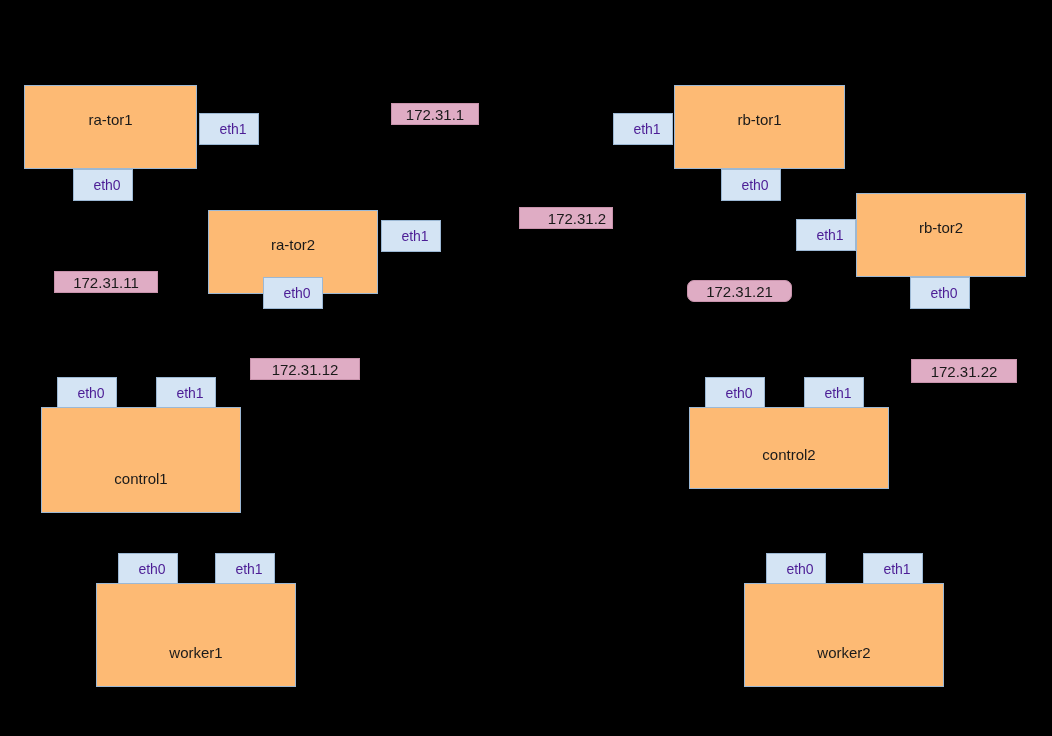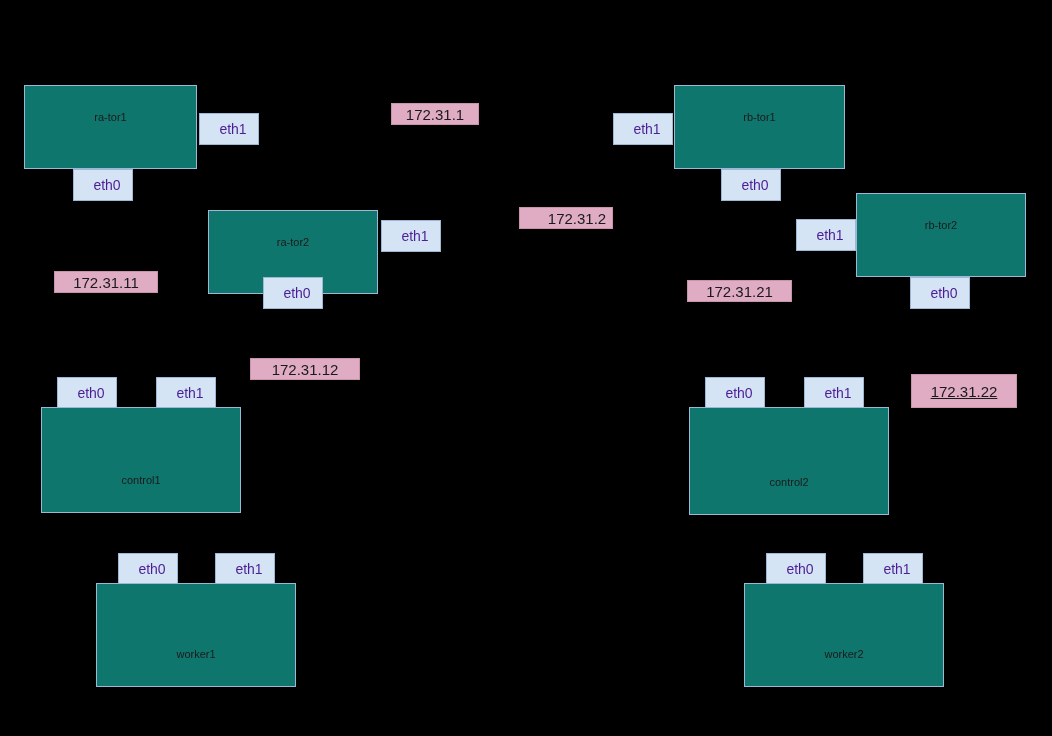--- a/index.html
+++ b/index.html
@@ -13,26 +13,26 @@
     width: 1052px;
     height: 736px;
     background: #000000;
     overflow: hidden;
     font-family: "Liberation Sans", sans-serif;
   }
   
   .node {
     position: absolute;
     box-sizing: border-box;
-    background: #0f766e;
+    background: #fdba74;
     border: 1px solid #9cb8d4;
     display: flex;
     justify-content: center;
     color: #1a1a1a;
-    font-size: 11px;
+    font-size: 15px;
     line-height: 1;
   }
   .node-label {
     position: absolute;
     left: 0;
     right: 0;
     text-align: center;
     white-space: nowrap;
   }
   
@@ -84,21 +84,21 @@
     </div>
     <div class="node tor" style="left: 674px; top: 85px; width: 171px; height: 84px;">
       <span class="node-label">rb-tor1</span>
     </div>
     <div class="node tor" style="left: 856px; top: 193px; width: 170px; height: 84px;">
       <span class="node-label">rb-tor2</span>
     </div>
     <div class="node host" style="left: 41px; top: 407px; width: 200px; height: 106px;">
       <span class="node-label">control1</span>
     </div>
-    <div class="node host" style="left: 689px; top: 407px; width: 200px; height: 108px;">
+    <div class="node host" style="left: 689px; top: 407px; width: 200px; height: 82px;">
       <span class="node-label">control2</span>
     </div>
     <div class="node host" style="left: 96px; top: 583px; width: 200px; height: 104px; padding-left: 10px;">
       <span class="node-label">worker1</span>
     </div>
     <div class="node host" style="left: 744px; top: 583px; width: 200px; height: 104px;">
       <span class="node-label">worker2</span>
     </div>
     <div class="iface" style="left: 199px; top: 113px; width: 60px; height: 32px;">eth1</div>
     <div class="iface" style="left: 73px; top: 169px; width: 60px; height: 32px;">eth0</div>
@@ -113,15 +113,15 @@
     <div class="iface" style="left: 705px; top: 377px; width: 60px; height: 31px;">eth0</div>
     <div class="iface" style="left: 804px; top: 377px; width: 60px; height: 31px;">eth1</div>
     <div class="iface" style="left: 118px; top: 553px; width: 60px; height: 31px;">eth0</div>
     <div class="iface" style="left: 215px; top: 553px; width: 60px; height: 31px;">eth1</div>
     <div class="iface" style="left: 766px; top: 553px; width: 60px; height: 31px;">eth0</div>
     <div class="iface" style="left: 863px; top: 553px; width: 60px; height: 31px;">eth1</div>
     <div class="iplabel" style="left: 391px; top: 103px; width: 88px; height: 22px;">172.31.1</div>
     <div class="iplabel" style="left: 519px; top: 207px; width: 94px; height: 22px; padding-left: 26px;">172.31.2</div>
     <div class="iplabel" style="left: 54px; top: 271px; width: 104px; height: 22px;">172.31.11</div>
     <div class="iplabel" style="left: 250px; top: 358px; width: 110px; height: 22px;">172.31.12</div>
-    <div class="iplabel" style="left: 687px; top: 280px; width: 105px; height: 22px;">172.31.21</div>
-    <div class="iplabel" style="left: 911px; top: 374px; width: 106px; height: 34px; text-decoration: underline;">172.31.22</div>
+    <div class="iplabel" style="left: 687px; top: 280px; width: 105px; height: 22px; border-radius: 7px;">172.31.21</div>
+    <div class="iplabel" style="left: 911px; top: 359px; width: 106px; height: 24px;">172.31.22</div>
   </div>
 
 </body></html>

